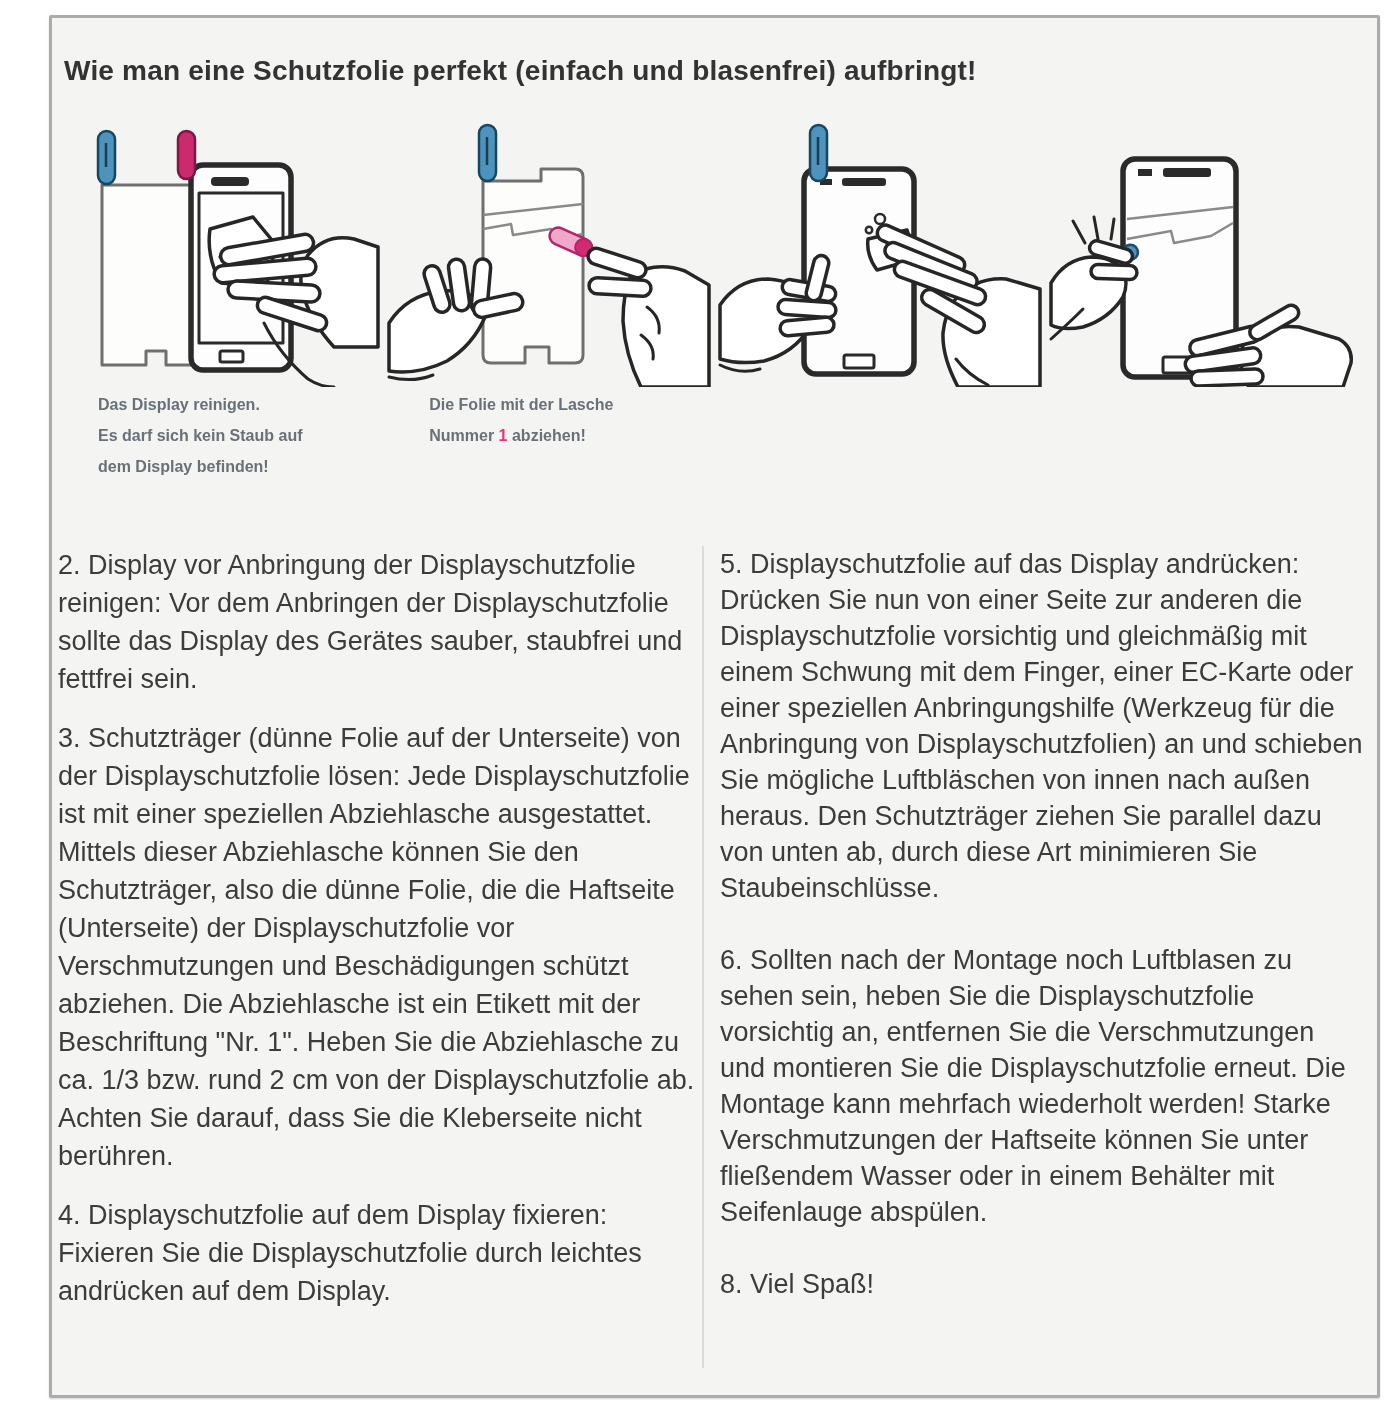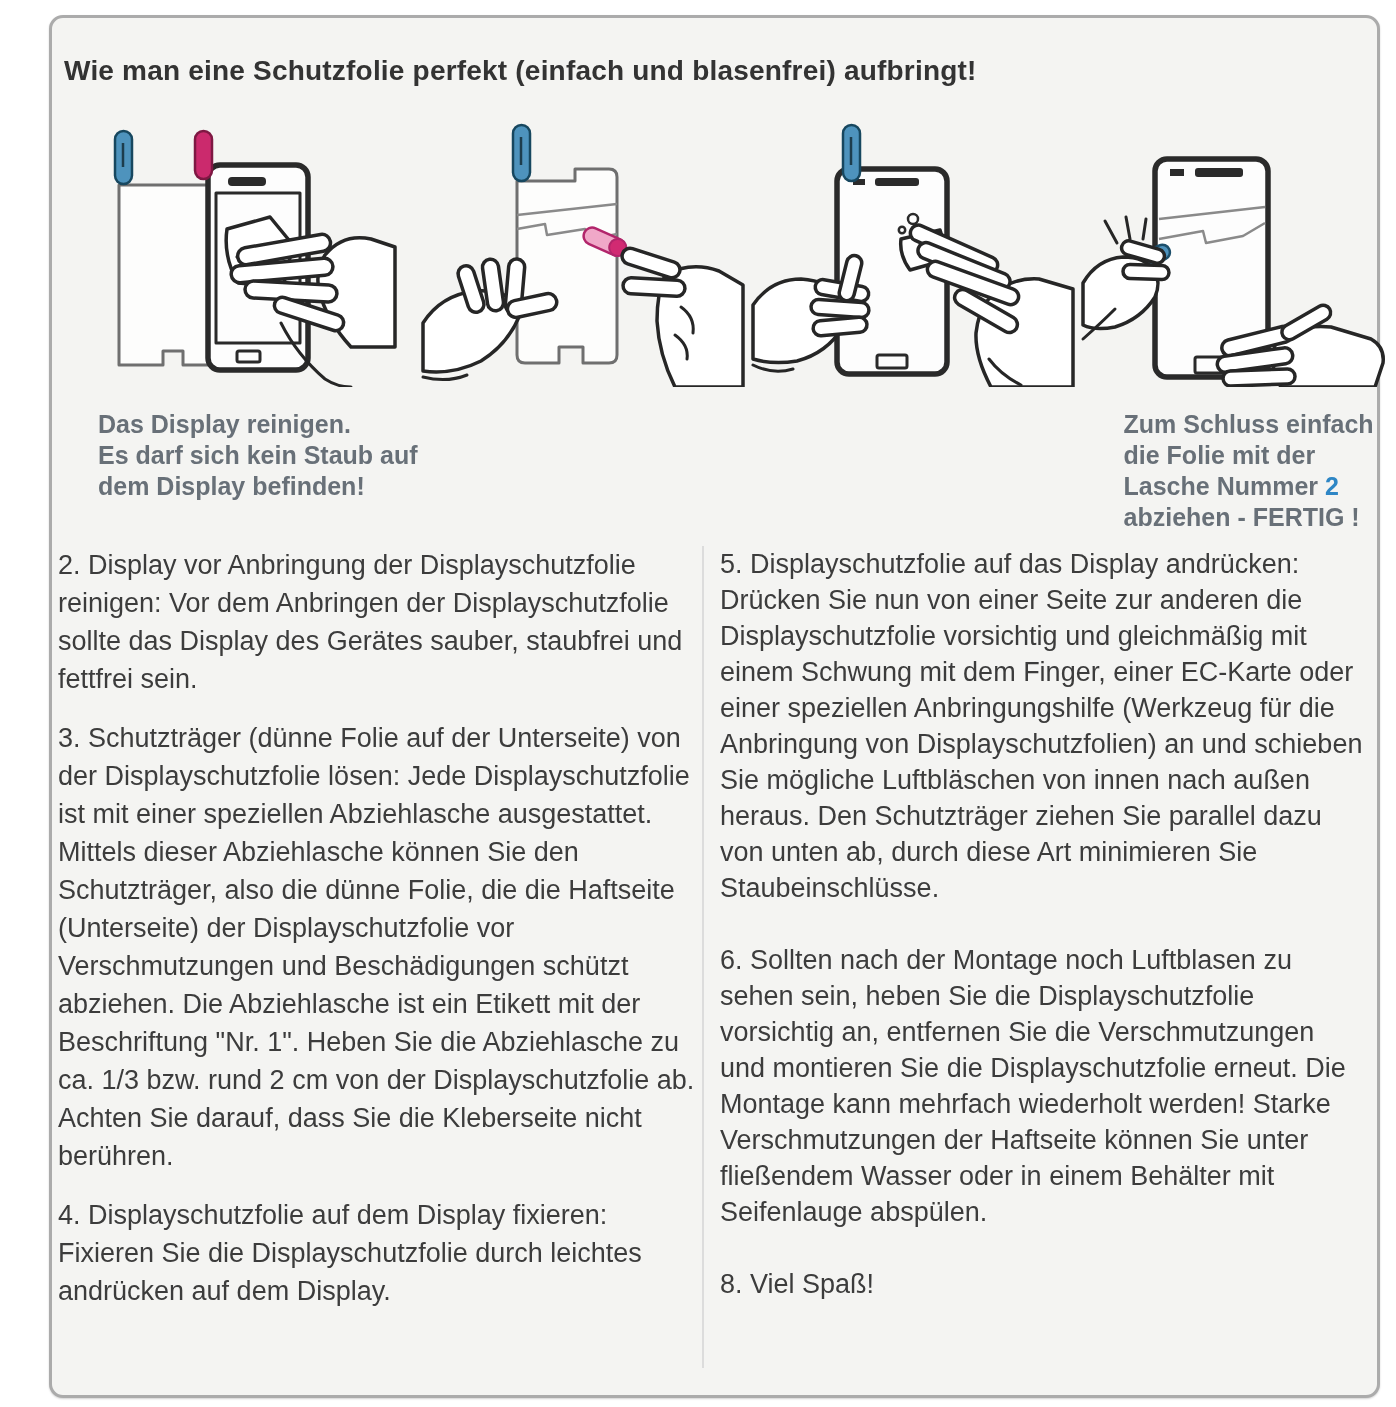--- a/index.html
+++ b/index.html
@@ -4,32 +4,32 @@
 <style>
   html,body{margin:0;padding:0;}
   body{
     width:1396px;height:1407px;background:#ffffff;
     font-family:"Liberation Sans", sans-serif;
     position:relative;overflow:hidden;
   }
   .panel{
     position:absolute;left:49px;top:15px;width:1331px;height:1383px;
     box-sizing:border-box;background:#f4f4f2;
-    border:3px solid #ababab;border-radius:14px;
+    border:3px solid #ababab;border-radius:2px;
     box-shadow:0 1px 2px rgba(0,0,0,.18);
   }
   .title{
     margin:37px 0 0 12px;font-size:28px;font-weight:bold;color:#333333;
     letter-spacing:.2px;
   }
   .steps-row{display:flex;margin-top:20px;}
   .step{flex:1 1 0;position:relative;}
   .step svg{display:block;margin:0 auto;}
   .caption{
-    margin:22px 0 0 46px;font-size:25px;font-weight:bold;color:#687078;
+    margin:2px 0 0 46px;font-size:16px;font-weight:bold;color:#687078;
     line-height:31px;white-space:pre-line;width:max-content;
   }
   .accent-pink{color:#e5357f;}
   .accent-blue{color:#2e86c5;}
   .divider{position:absolute;left:650px;top:528px;width:2px;height:822px;background:#dcdcdc;}
   .col{position:absolute;top:528px;font-size:27px;color:#3c3c3c;}
   .col-left{left:6px;width:648px;line-height:38px;}
   .col-left p{margin:0 0 21px 0;}
   .col-right{left:668px;width:650px;line-height:36px;}
   .col-right p{margin:0 4px 36px 0;}
@@ -114,20 +114,22 @@
         </g>
 
         <g>
           <path class="hand" d="M242 168 Q268 154 296 164 L320 178 L320 280 L252 280 Q236 248 234 214 Q234 186 242 168 Z"></path>
           <rect class="hand" x="198" y="148" width="60" height="16" rx="8" transform="rotate(18 228 156)"></rect>
           <rect class="hand" x="200" y="172" width="62" height="16" rx="8" transform="rotate(3 231 180)"></rect>
           <path class="wire" d="M258 200 Q272 210 270 226"></path>
           <path class="wire" d="M252 228 Q266 238 264 252"></path>
         </g>
       </svg>
+      <figcaption class="caption"><span>Die Folie mit der Lasche
+Nummer </span><span class="accent-pink">1</span><span> abziehen!</span></figcaption>
     </figure>
 
     <figure class="step" style="margin:0;">
       <svg width="330" height="280" viewBox="0 0 320 280">
 
         <rect class="ph" x="84" y="62" width="110" height="205" rx="12"></rect>
         <rect class="slot" x="100" y="72" width="12" height="6"></rect>
         <rect class="slot" x="122" y="71" width="44" height="8" rx="3"></rect>
         <rect class="ph-thin" x="124" y="248" width="30" height="13" rx="2"></rect>
 
@@ -190,24 +192,20 @@
         </g>
 
         <g>
           <path class="hand" d="M192 238 Q214 216 248 220 L288 232 Q302 240 300 256 L292 280 L198 280 Q186 262 192 238 Z"></path>
           <rect class="hand" x="138" y="226" width="72" height="16" rx="8" transform="rotate(-14 174 234)"></rect>
           <rect class="hand" x="134" y="245" width="76" height="16" rx="8" transform="rotate(-8 172 253)"></rect>
           <rect class="hand" x="140" y="263" width="72" height="15" rx="7.5" transform="rotate(-2 176 270)"></rect>
           <rect class="hand" x="196" y="208" width="54" height="15" rx="7.5" transform="rotate(-30 223 215)"></rect>
         </g>
       </svg>
-      <figcaption class="caption"><span>Zum Schluss einfach
-die Folie mit der
-Lasche Nummer </span><span class="accent-blue">2</span><span>
-abziehen - FERTIG !</span></figcaption>
     </figure>
 
   </div>
 
   <div class="divider"></div>
 
   <div class="col col-left">
     <p>2. Display vor Anbringung der Displayschutzfolie reinigen: Vor dem Anbringen der Displayschutzfolie sollte das Display des Gerätes sauber, staubfrei und fettfrei sein.</p>
     <p>3. Schutzträger (dünne Folie auf der Unterseite) von der Displayschutzfolie lösen: Jede Displayschutzfolie ist mit einer speziellen Abziehlasche ausgestattet. Mittels dieser Abziehlasche können Sie den Schutzträger, also die dünne Folie, die die Haftseite (Unterseite) der Displayschutzfolie vor Verschmutzungen und Beschädigungen schützt abziehen. Die Abziehlasche ist ein Etikett mit der Beschriftung "Nr. 1". Heben Sie die Abziehlasche zu ca. 1/3 bzw. rund 2 cm von der Displayschutzfolie ab. Achten Sie darauf, dass Sie die Kleberseite nicht berühren.</p>
     <p>4. Displayschutzfolie auf dem Display fixieren: Fixieren Sie die Displayschutzfolie durch leichtes andrücken auf dem Display.</p>

